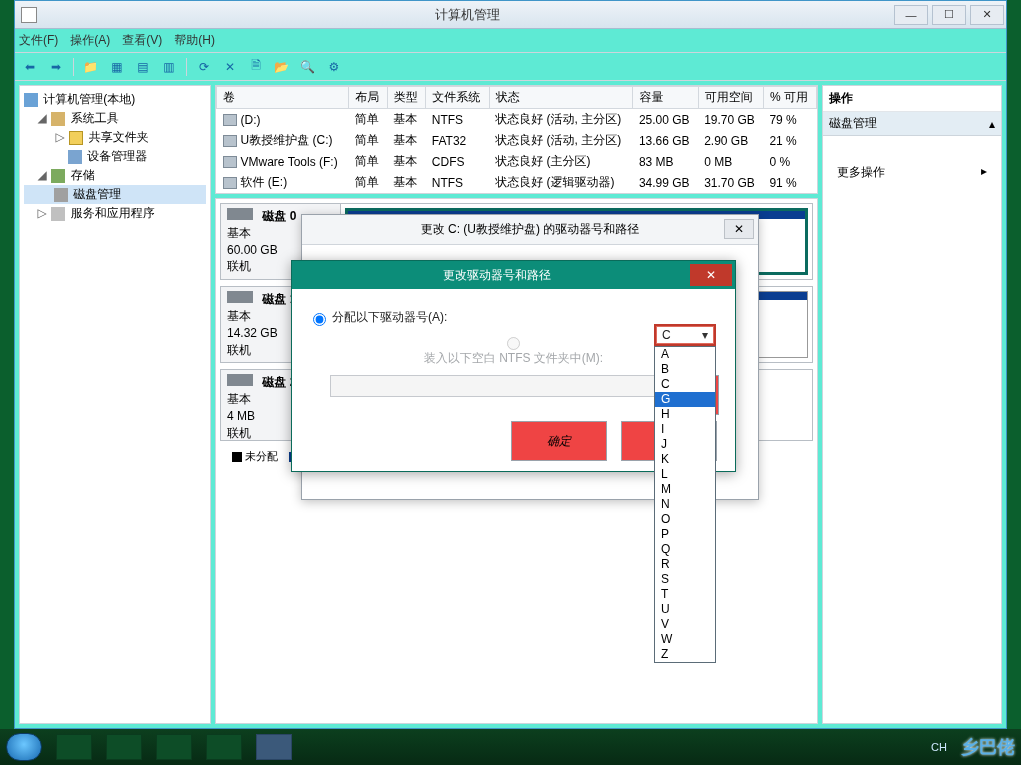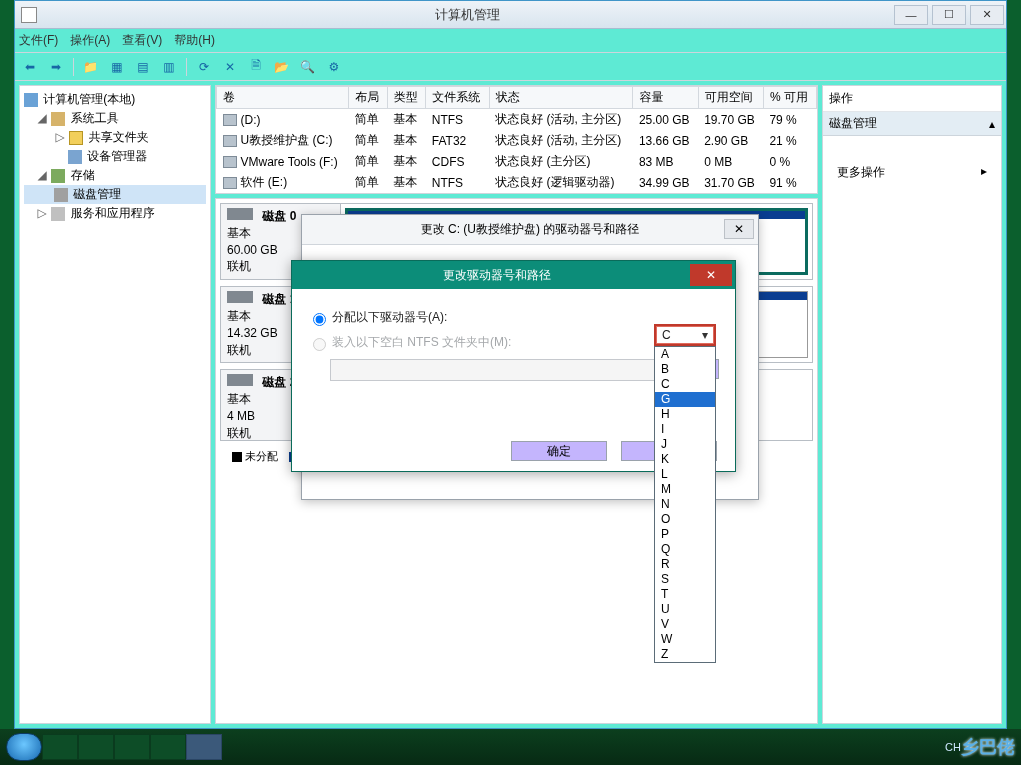--- a/index.html
+++ b/index.html
@@ -105,21 +105,21 @@
   }
   .legend span.box { display:inline-block; width:10px; height:10px; margin:0 3px 0 8px; vertical-align:middle;}
   .box-unalloc{background:#000;} .box-primary{background:#0a3d91;}
   .box-ext{background:#1c7b1c;} .box-free{background:#6be06b;}
   .box-logical{background:#1c3aa3;}
   
   
   .ops-panel {
     width:180px; border:1px solid #cdd5dc; margin:4px; background:#fff;
   }
-  .ops-panel .hdr { padding:4px 6px; font-weight:normal; border-bottom:1px solid #e2e6ea;}
+  .ops-panel .hdr { padding:4px 6px; font-weight:bold; border-bottom:1px solid #e2e6ea;}
   .ops-panel .sec {
     background:#e3edf4; padding:3px 6px; border-bottom:1px solid #cdd5dc;
     display:flex; justify-content:space-between; align-items:center;
   }
   .ops-panel .item { padding:4px 14px; display:flex; justify-content:space-between;margin-top:24px;}
   
   
   .path-dialog {
     position:absolute; left:301px; top:214px; width:458px; height:286px;
     background:#fff; border:1px solid #9aa2ab; box-shadow:0 2px 10px rgba(0,0,0,0.25);
@@ -127,42 +127,42 @@
   .path-dialog .pt {
     height:30px; background:#f3f5f7; display:flex; align-items:center; justify-content:center;
     border-bottom:1px solid #d0d5db; position:relative;
   }
   .path-dialog .pt .close {
      position:absolute; right:4px; top:4px; width:30px;height:20px;
      background:#e6e9ed; border:1px solid #bcc1c7; display:flex; align-items:center; justify-content:center;
   }
   .path-dialog .body2{ padding:90px 0 0 0; display:flex; gap:14px; justify-content:center;}
   .dlg-btn {
-    width:96px; height:20px; border:1px solid #9aa2ab; background:#c4b5fd;
-    display:flex; align-items:center; justify-content:center;
+    width:96px; height:40px; border:1px solid #9aa2ab; background:#ef4444;
+    display:flex; align-items:center; justify-content:center;font-style:italic;
   }
   
   
   .change-dialog {
     position:absolute; left:291px; top:260px; width:445px; height:212px;
     background:#fff; border:1px solid #0a6b5a; box-shadow:0 2px 12px rgba(0,0,0,0.35);
     z-index:5;
   }
   .change-dialog .ct {
     height:28px; background:#0c8d79; color:#fff; display:flex; align-items:center; position:relative;
   }
   .change-dialog .ct span { flex:1; text-align:center;margin-left:12px;}
   .change-dialog .ct .close {
     width:42px; height:22px; background:#c0392b; color:#fff;
     display:flex; align-items:center; justify-content:center; margin-right:3px;
   }
   .change-dialog .content { padding:12px 16px; color:#222;}
   .radio-row { display:flex; align-items:center; margin:8px 0;}
   .radio-row input { margin-right:6px;}
-  .radio-row.disabled { color:#a4a7aa;}
+  .radio-row.disabled { color:#a4a7aa;flex-direction:column;}
   .browse-row { display:flex; gap:6px; margin-left:22px;}
   .browse-row input[type=text]{
     flex:1; height:22px; border:1px solid #c6c9ce; background:#f5f5f5;
   }
   .change-dialog .footer {
     position:absolute; bottom:10px; right:18px; display:flex; gap:14px;
   }
   
   
   .drive-combo-wrap {
@@ -181,21 +181,21 @@
     position:absolute; left:0; top:22px; width:62px;
     border:1px solid #5b6c78; background:#fff; max-height:320px;
   }
   .drive-list div { padding:0 6px; height:15px; line-height:15px; font-size:12px;}
   .drive-list div.sel { background:#1f6fd0; color:#fff;}
   
   
   .taskbar {
     position:absolute; left:0; right:0; bottom:0; height:36px;
     background:linear-gradient(#0c3f1e,#072a14);
-    display:flex; align-items:center; padding:0 6px; 
+    display:flex; align-items:center; padding:0 6px; gap:14px;
   }
   .taskbar .start {
     width:36px; height:28px; border-radius:14px;
     background:radial-gradient(circle at 50% 40%, #6cc7ff, #1668b0);
     border:1px solid #0c3a63;
   }
   .taskbar .titem { width:36px; height:26px; background:#0d4d27; border:1px solid #0a3b1e;}
   .taskbar .titem.active { background:#3b597a; border:1px solid #2a4564;}
   .taskbar .spacer { flex:1;}
   .taskbar .logo { color:#5ab0e7; font-weight:bold; font-size:18px; text-shadow:0 0 3px #fff;}

